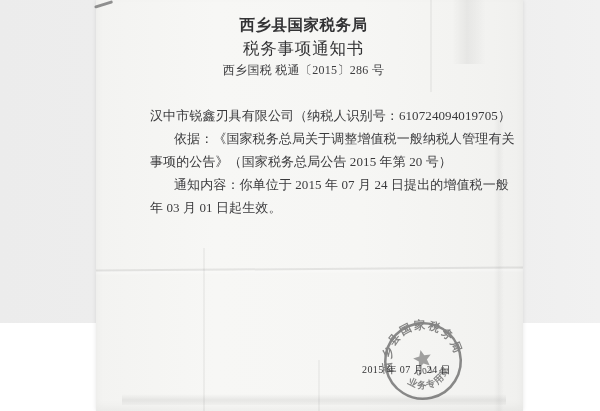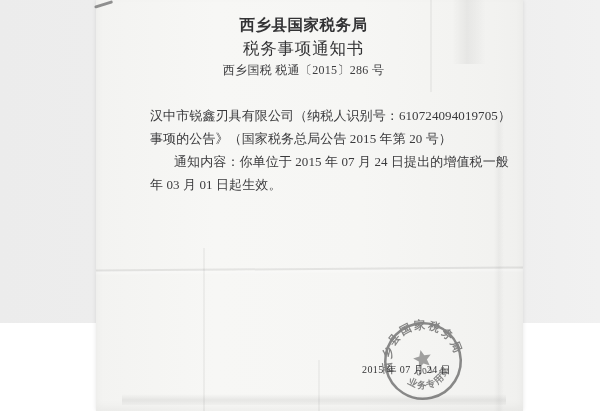--- a/index.html
+++ b/index.html
@@ -61,20 +61,21 @@
     <div class="crease-v5"></div>
 
     <div class="header">
       <div class="bureau">西乡县国家税务局</div>
       <div class="doc-title">税务事项通知书</div>
       <div class="doc-number">西乡国税 税通〔2015〕286 号</div>
     </div>
 
     <div class="doc-body">
       <div class="line">汉中市锐鑫刃具有限公司（纳税人识别号：610724094019705）</div>
+      <div class="line indent">依据：《国家税务总局关于调整增值税一般纳税人管理有关</div>
       <div class="line">事项的公告》（国家税务总局公告 2015 年第 20 号）</div>
       <div class="line indent">通知内容：你单位于 2015 年 07 月 24 日提出的增值税一般</div>
       <div class="line">年 03 月 01 日起生效。</div>
     </div>
 
     <svg class="seal" viewBox="0 0 96 96" xmlns="http://www.w3.org/2000/svg">
       <g transform="rotate(-13 48 48)" opacity="0.72">
         <circle cx="48" cy="48" r="38.5" fill="none" stroke="#5f5f5f" stroke-width="2.6"></circle>
         <path id="sealTopArc" d="M 17 59.3 A 33 33 0 1 1 79 59.3" fill="none"></path>
         <text font-size="11.5" fill="#595959" letter-spacing="2.2" font-weight="bold" font-family="Liberation Serif, DejaVu Serif, serif">

